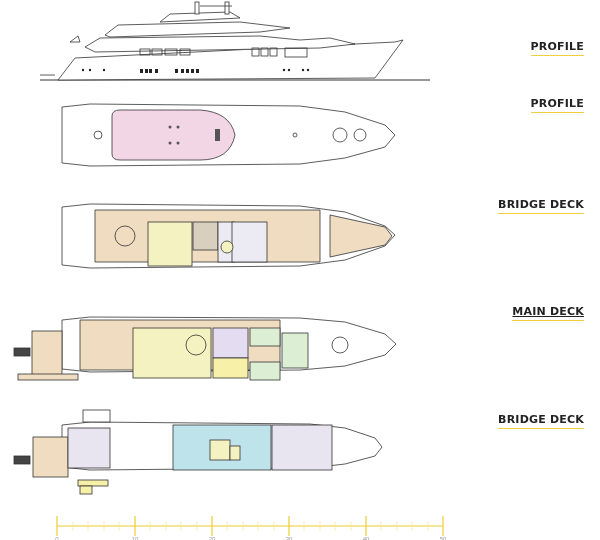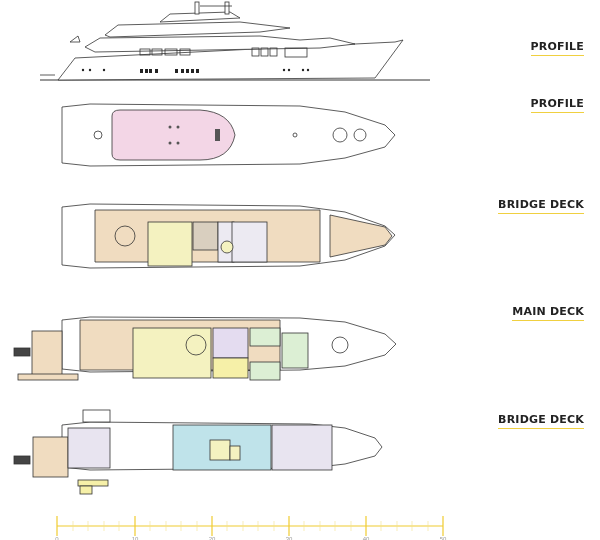--- a/index.html
+++ b/index.html
@@ -143,21 +143,21 @@
         <line x1="397" y1="521" x2="397" y2="531"></line>
         <line x1="412" y1="521" x2="412" y2="531"></line>
         <line x1="428" y1="521" x2="428" y2="531"></line>
     </g>
   </g>
 </svg>
 
 <div class="deck-label" style="top:40px;">PROFILE</div>
 <div class="deck-label" style="top:97px;">PROFILE</div>
 <div class="deck-label" style="top:198px;">BRIDGE DECK</div>
-<div class="deck-label" style="top:305px;">MAIN DECK</div>
+<div class="deck-label" style="top:305px;text-decoration:underline;">MAIN DECK</div>
 <div class="deck-label" style="top:413px;">BRIDGE DECK</div>
 
 <span class="scale-label" style="left:57px;">0</span>
 <span class="scale-label" style="left:135px;">10</span>
 <span class="scale-label" style="left:212px;">20</span>
 <span class="scale-label" style="left:289px;">30</span>
 <span class="scale-label" style="left:366px;">40</span>
 <span class="scale-label" style="left:443px;">50</span>
 
 </body></html>

